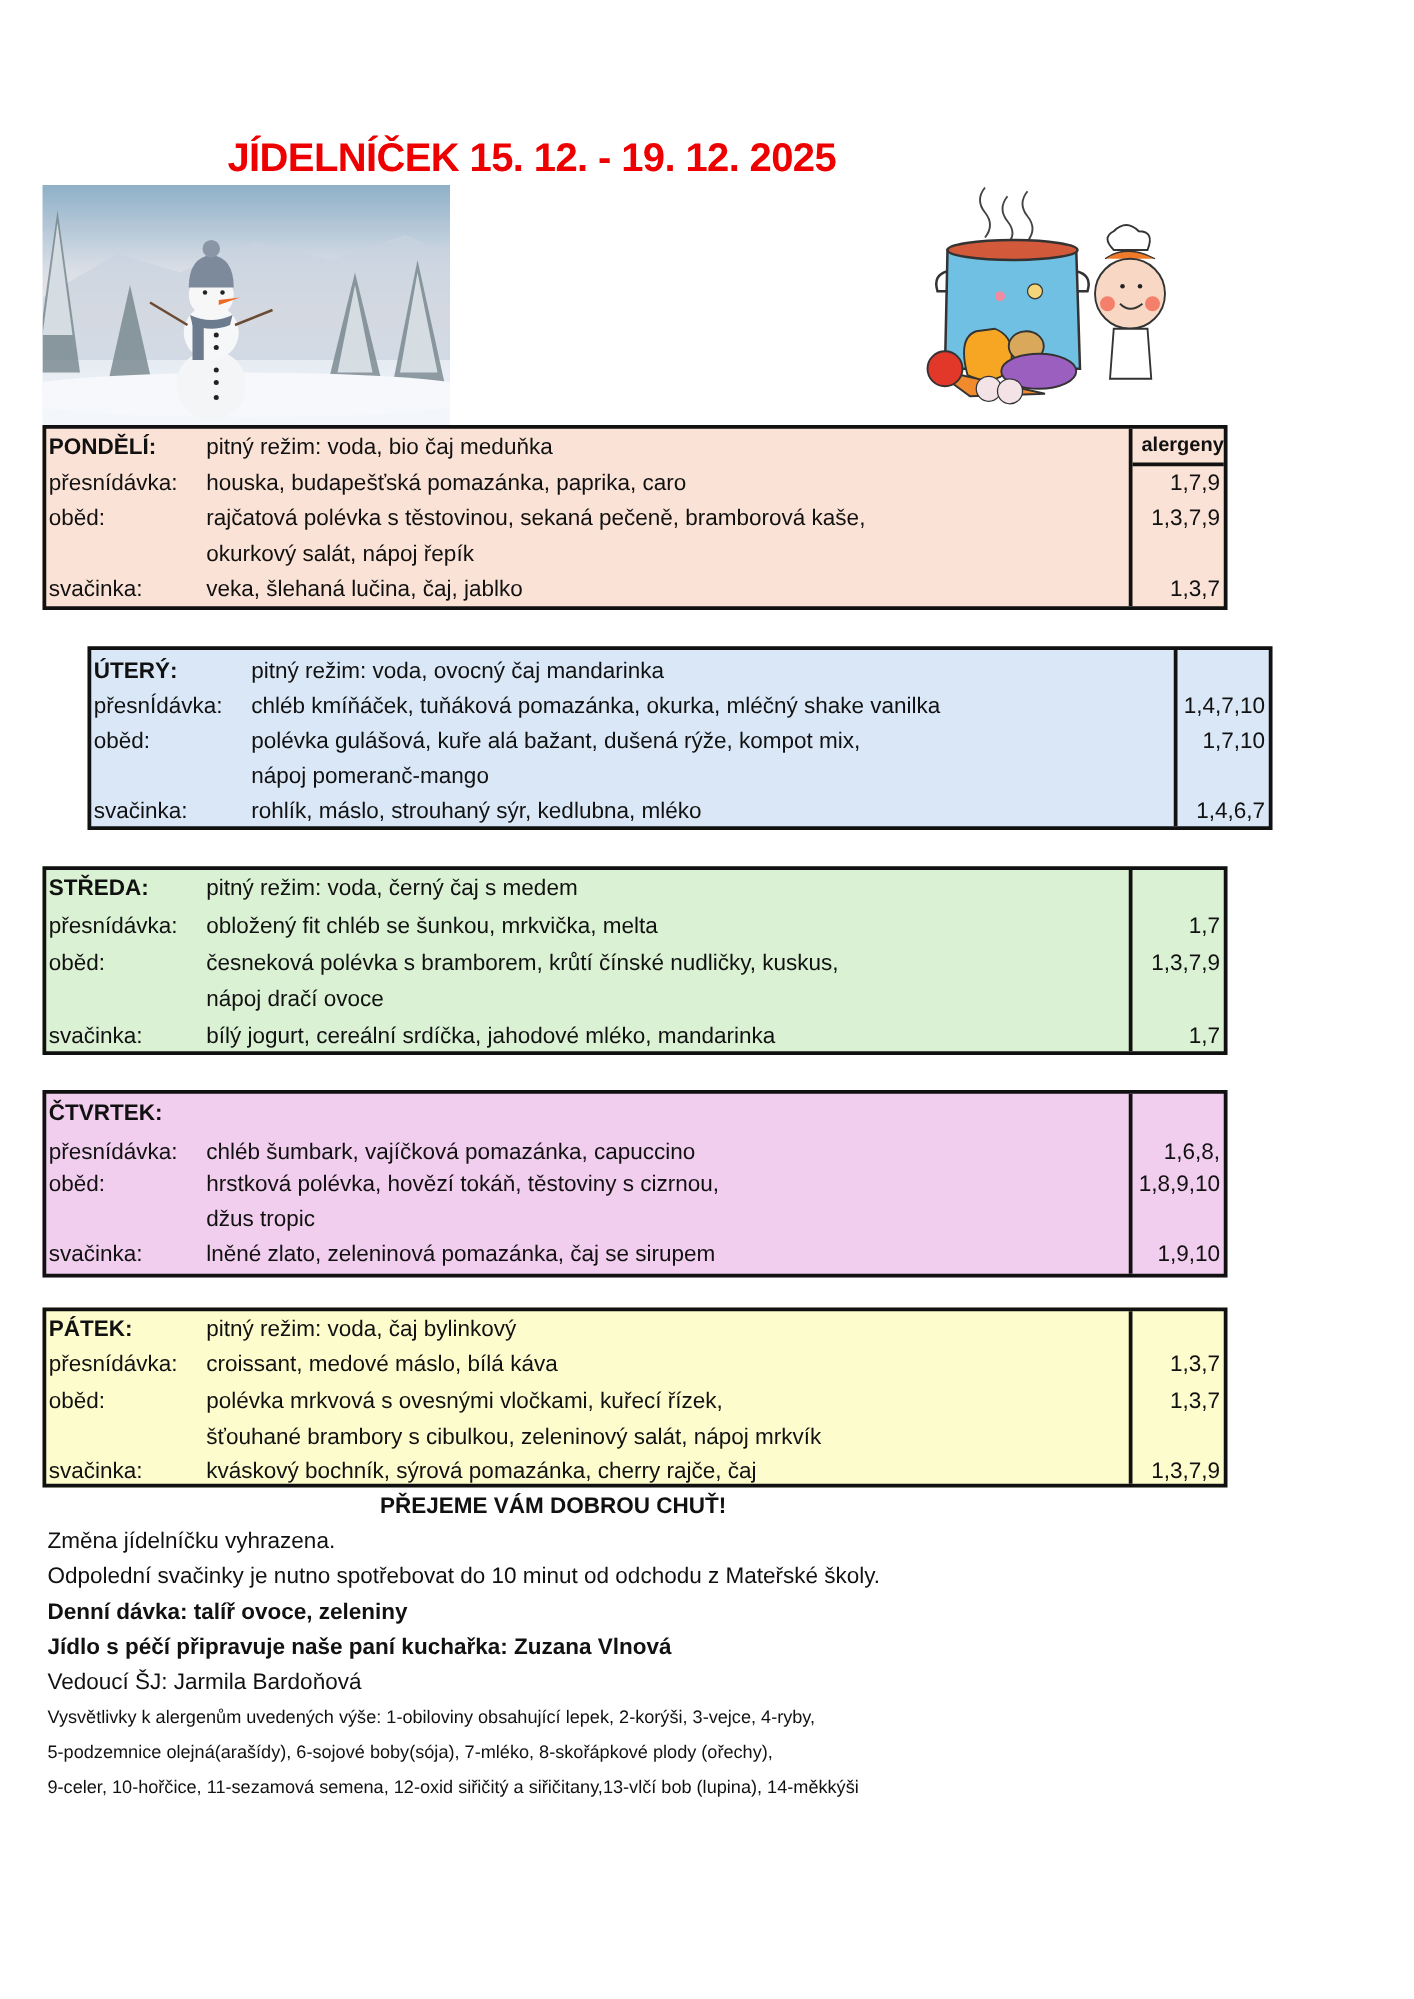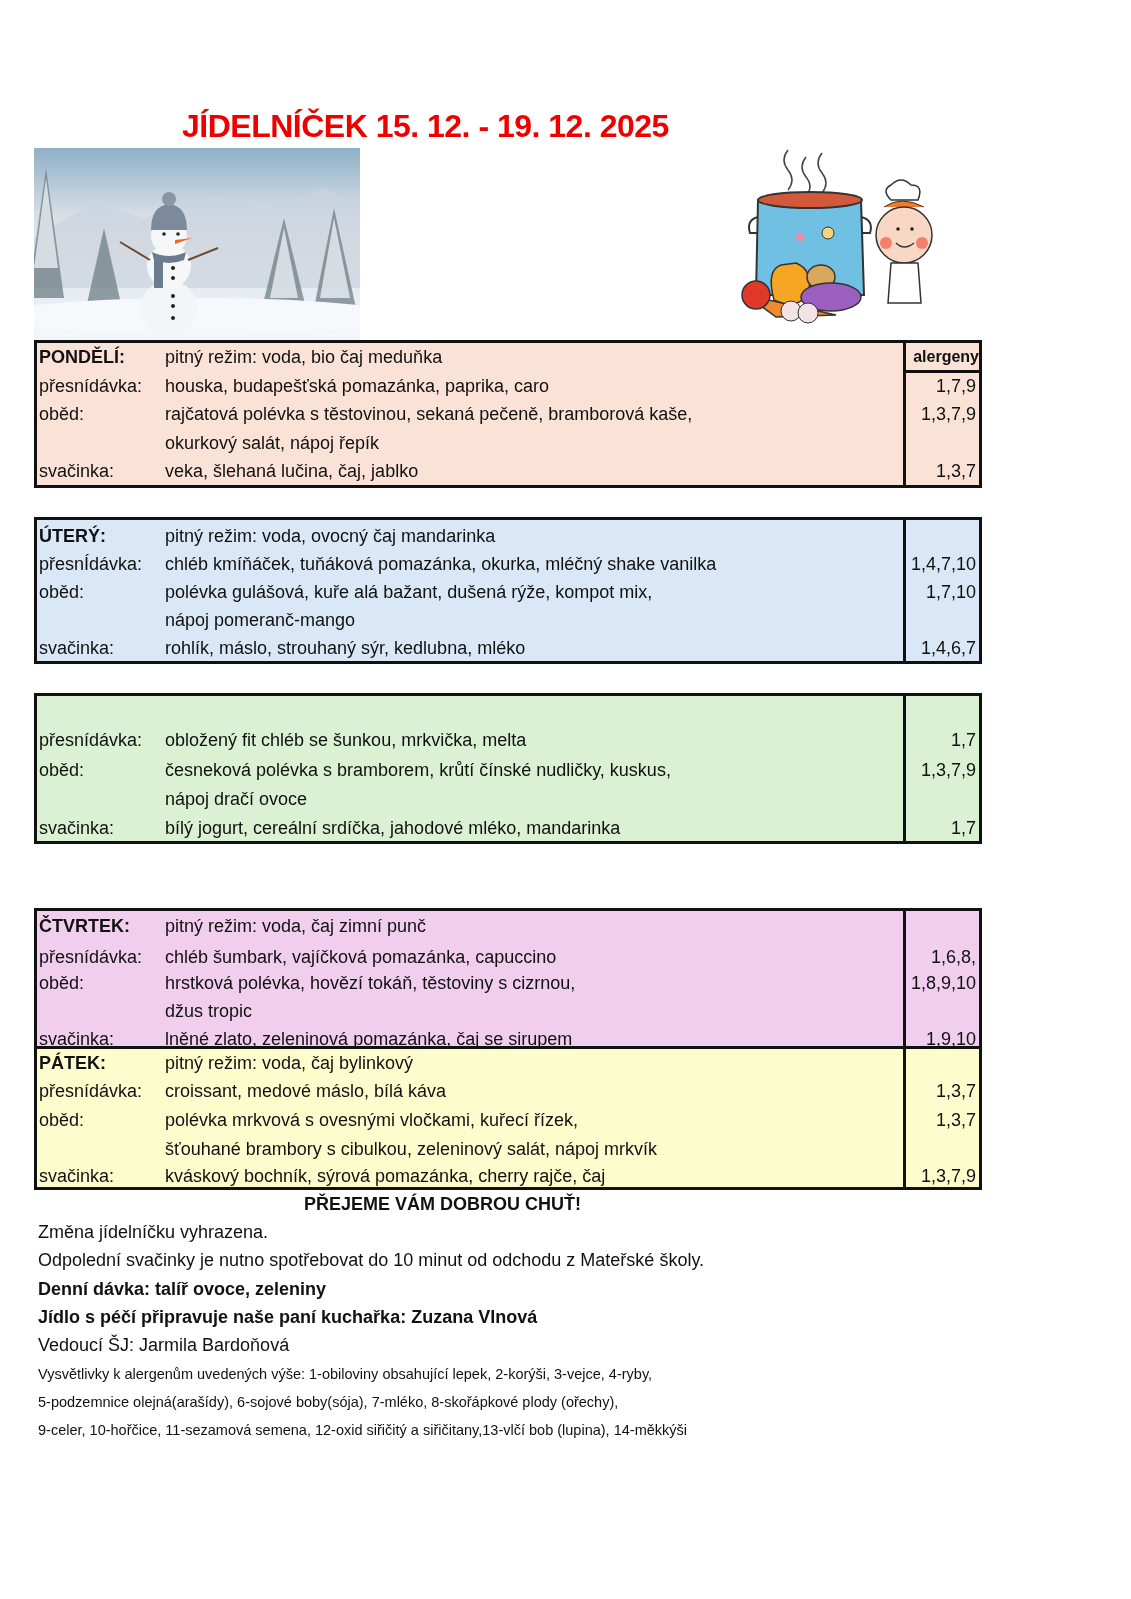--- a/index.html
+++ b/index.html
@@ -147,21 +147,21 @@
     <div class="row" style="top:86px;">
       <span class="txt">okurkový salát, nápoj řepík</span>
     </div>
     <div class="row" style="top:114px;">
       <span class="lbl">svačinka:</span>
       <span class="txt">veka, šlehaná lučina, čaj, jablko</span>
       <span class="alg">1,3,7</span>
     </div>
   </div>
 
-  <div class="day-box" style="top:517px;height:147px;background:#dae7f6;">
+  <div class="day-box" style="top:517px;height:147px;background:#dae7f6;margin-left:36px;">
     <div class="allergen-divider"></div>
     <div class="row" style="top:2px;">
       <span class="lbl day">ÚTERÝ:</span>
       <span class="txt">pitný režim: voda, ovocný čaj mandarinka</span>
     </div>
     <div class="row" style="top:30px;">
       <span class="lbl">přesnÍdávka:</span>
       <span class="txt">chléb kmíňáček, tuňáková pomazánka, okurka, mléčný shake vanilka</span>
       <span class="alg">1,4,7,10</span>
     </div>
@@ -175,45 +175,48 @@
     </div>
     <div class="row" style="top:114px;">
       <span class="lbl">svačinka:</span>
       <span class="txt">rohlík, máslo, strouhaný sýr,  kedlubna, mléko</span>
       <span class="alg">1,4,6,7</span>
     </div>
   </div>
 
   <div class="day-box" style="top:693px;height:151px;background:#daf1d4;">
     <div class="allergen-divider"></div>
+    <div class="row" style="top:0px;">
+      <span class="lbl day">STŘEDA:</span>
+      <span class="txt">pitný režim: voda, černý čaj s medem</span>
+    </div>
     <div class="row" style="top:30px;">
       <span class="lbl">přesnídávka:</span>
       <span class="txt">obložený fit chléb se šunkou, mrkvička, melta</span>
       <span class="alg">1,7</span>
     </div>
     <div class="row" style="top:60px;">
       <span class="lbl">oběd:</span>
       <span class="txt">česneková polévka s bramborem, krůtí čínské nudličky, kuskus,</span>
       <span class="alg">1,3,7,9</span>
     </div>
     <div class="row" style="top:89px;">
       <span class="txt">nápoj dračí ovoce</span>
     </div>
     <div class="row" style="top:118px;">
       <span class="lbl">svačinka:</span>
       <span class="txt">bílý jogurt, cereální srdíčka, jahodové mléko, mandarinka</span>
       <span class="alg">1,7</span>
     </div>
   </div>
 
-  <div class="day-box" style="top:908px;height:150px;background:#f1cdee;">
+  <div class="day-box" style="top:872px;height:150px;background:#f1cdee;">
     <div class="allergen-divider"></div>
     <div class="row" style="top:1px;">
       <span class="lbl day">ČTVRTEK:</span>
-      <span class="txt">pitný režim: voda, čaj zimní punč</span>
     </div>
     <div class="row" style="top:32px;">
       <span class="lbl">přesnídávka:</span>
       <span class="txt">chléb šumbark, vajíčková pomazánka, capuccino</span>
       <span class="alg">1,6,8,</span>
     </div>
     <div class="row" style="top:58px;">
       <span class="lbl">oběd:</span>
       <span class="txt">hrstková polévka, hovězí tokáň, těstoviny s cizrnou,</span>
       <span class="alg">1,8,9,10</span>

